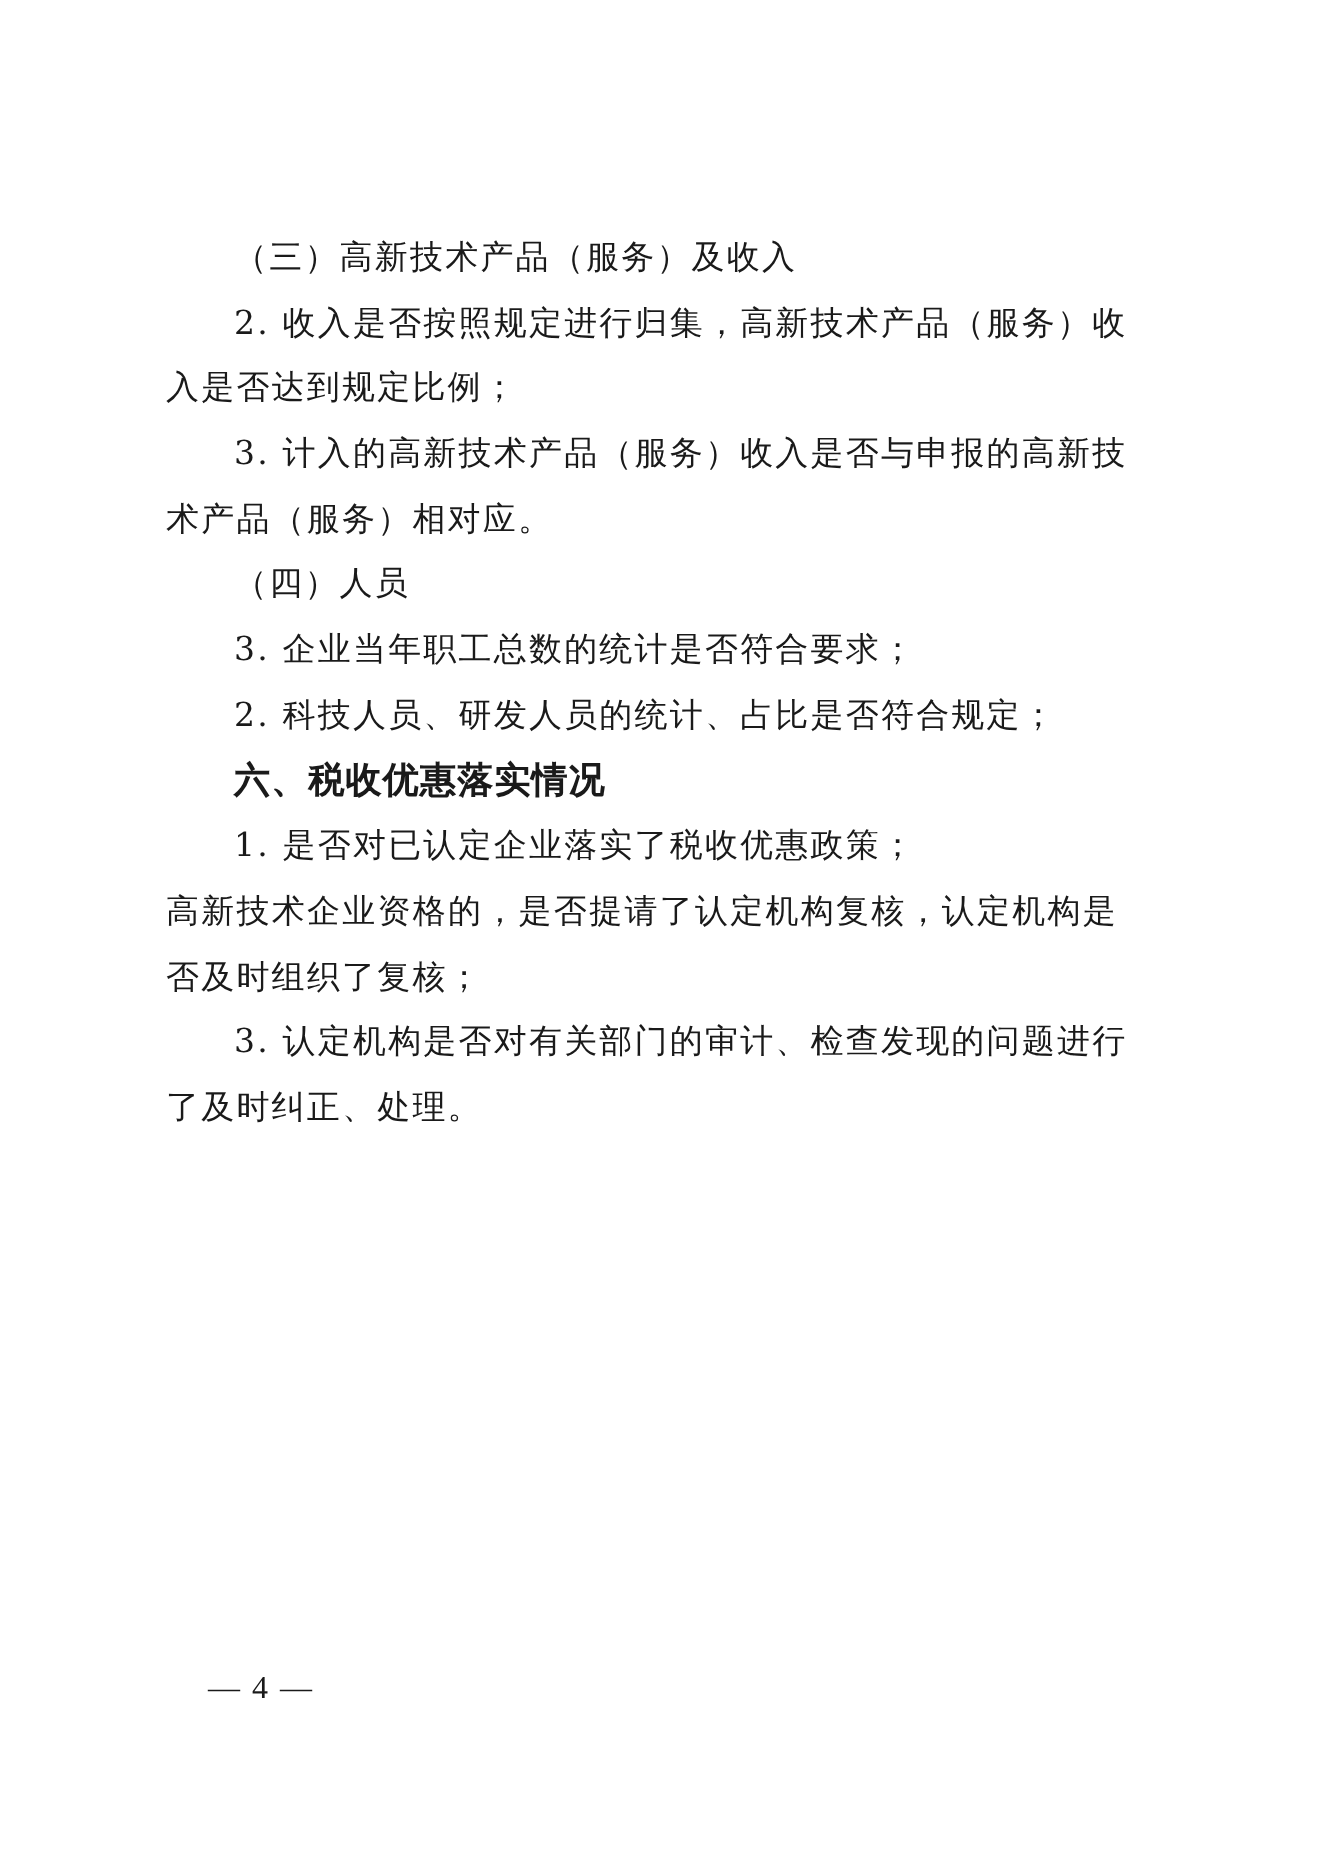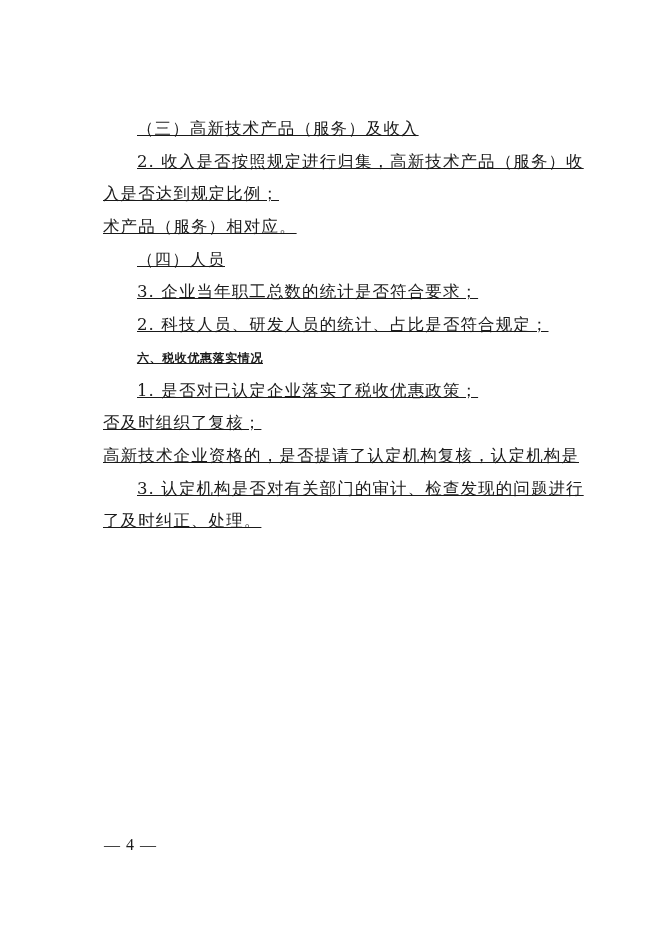--- a/index.html
+++ b/index.html
@@ -18,44 +18,43 @@
     .page {
       position: absolute;
       left: 0;
       top: 0;
       width: 662px;
       height: 936px;
       background: #ffffff;
     }
     .content {
       position: absolute;
-      left: 103px;
+      left: 83px;
       top: 113px;
       width: 476px;
-      text-decoration: underline;
     }
     .line {
       height: 32.7px;
       line-height: 32.7px;
       font-size: 16.5px;
       white-space: nowrap;
       letter-spacing: 1.1px;
       display: block;
     }
     .line.indent {
       padding-left: 34px;
     }
     .line.sub-heading {
       padding-left: 34px;
     }
     .line.section-heading {
       padding-left: 34px;
       font-family: "DejaVu Sans", "Liberation Sans", sans-serif;
       font-weight: bold;
-      font-size: 12px;
+      font-size: 18px;
       letter-spacing: 0.6px;
     }
     .justify {
       text-align: justify;
       text-align-last: justify;
     }
     .page-number {
       position: absolute;
       left: 104px;
       top: 834px;
@@ -74,20 +73,21 @@
 
     <div class="line sub-heading">（三）高新技术产品（服务）及收入</div>
 
 
     <div>
       <div class="line indent justify">2. 收入是否按照规定进行归集，高新技术产品（服务）收</div>
       <div class="line">入是否达到规定比例；</div>
     </div>
 
     <div>
+      <div class="line indent justify">3. 计入的高新技术产品（服务）收入是否与申报的高新技</div>
       <div class="line">术产品（服务）相对应。</div>
     </div>
 
     <div class="line sub-heading">（四）人员</div>
 
     <div>
       <div class="line indent">3. 企业当年职工总数的统计是否符合要求；</div>
     </div>
 
     <div>
@@ -95,22 +95,22 @@
     </div>
 
 
     <div class="line section-heading">六、税收优惠落实情况</div>
 
     <div>
       <div class="line indent">1. 是否对已认定企业落实了税收优惠政策；</div>
     </div>
 
     <div>
+      <div class="line justify">高新技术企业资格的，是否提请了认定机构复核，认定机构是</div>
       <div class="line">否及时组织了复核；</div>
-      <div class="line justify">高新技术企业资格的，是否提请了认定机构复核，认定机构是</div>
     </div>
 
     <div>
       <div class="line indent justify">3. 认定机构是否对有关部门的审计、检查发现的问题进行</div>
       <div class="line">了及时纠正、处理。</div>
     </div>
 
   </div>
 
   <div class="page-number">— 4 —</div>

